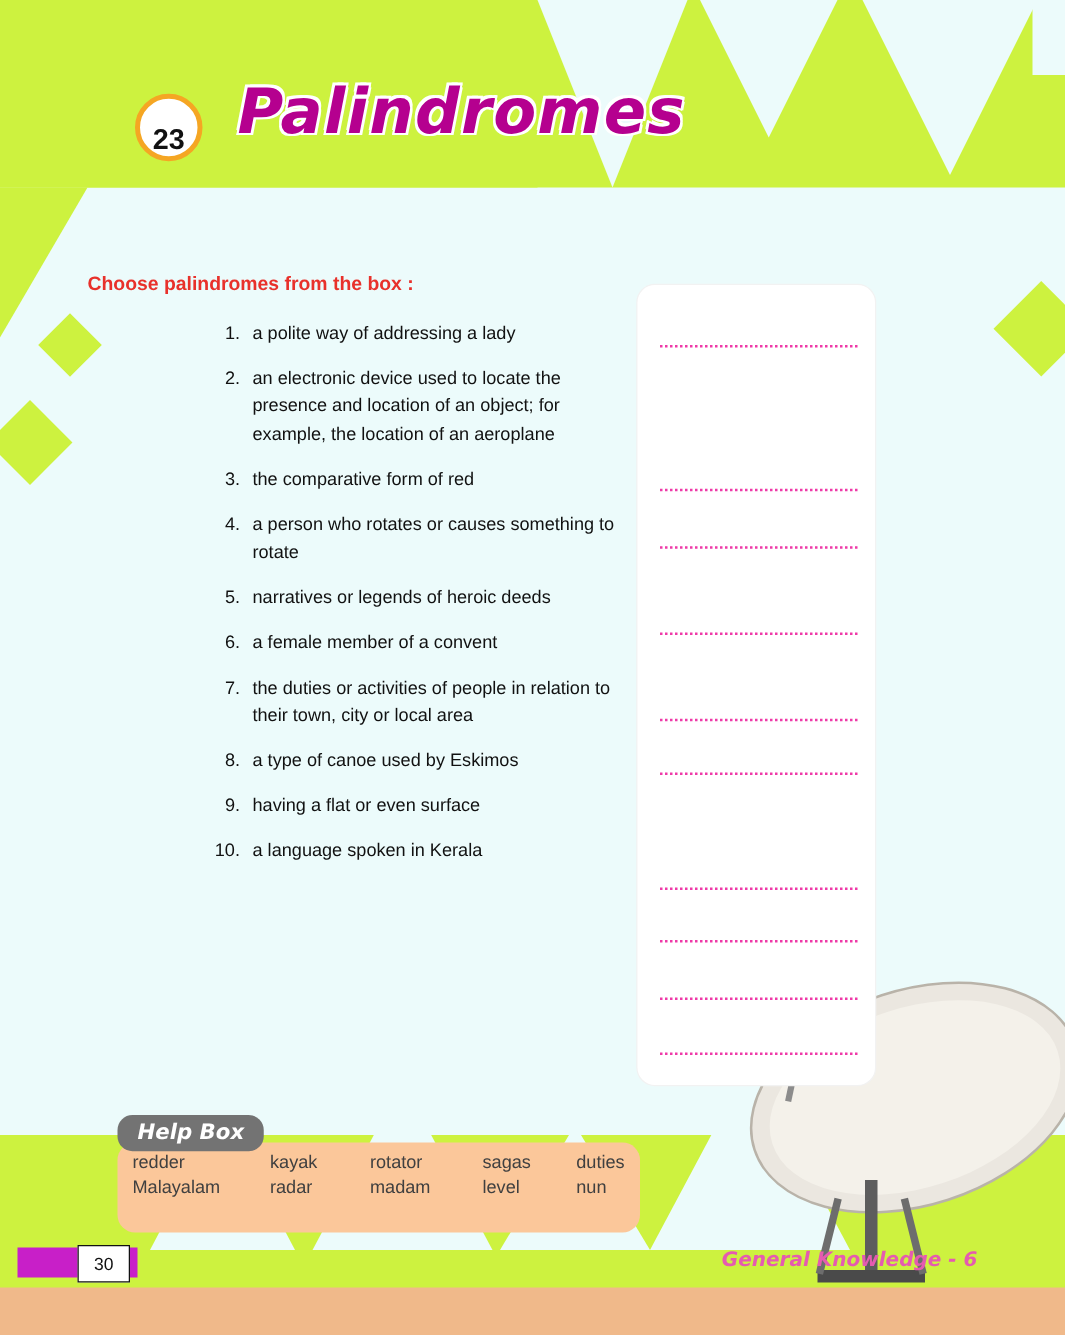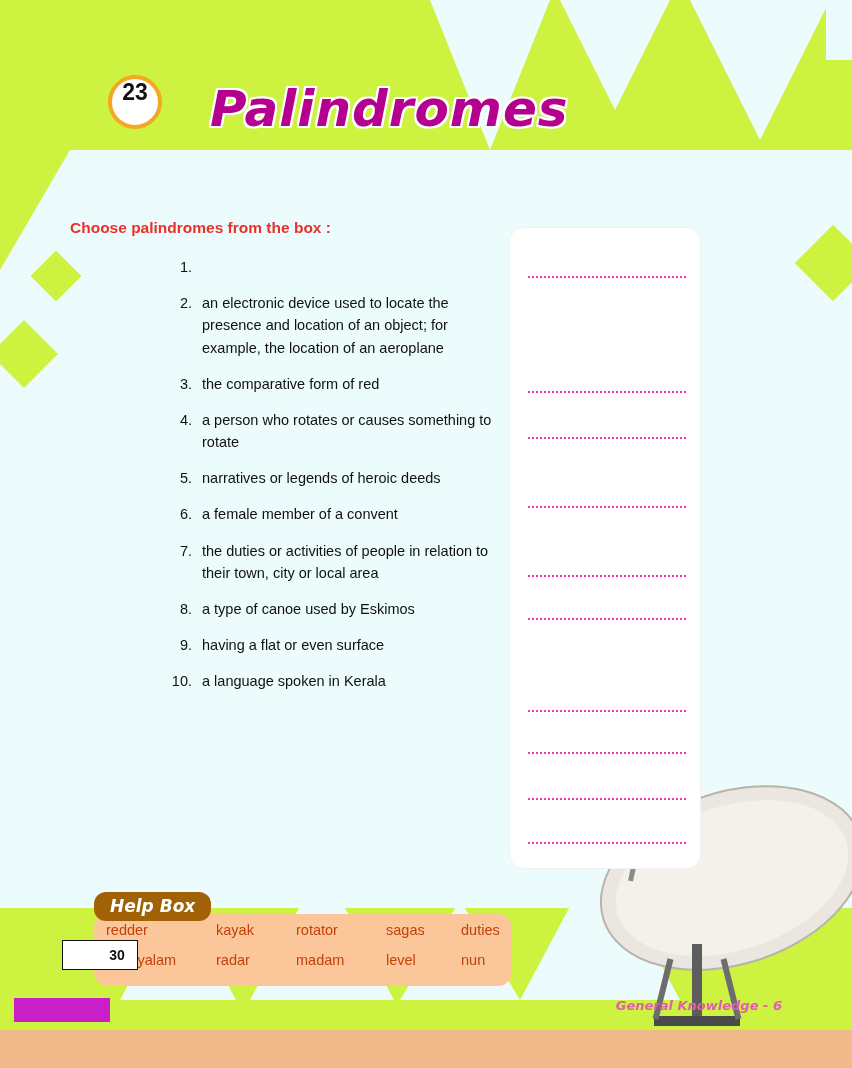--- a/index.html
+++ b/index.html
@@ -79,46 +79,45 @@
   
   .chapter-badge {
     position: absolute;
     left: 108px; top: 75px;
     width: 54px; height: 54px;
     border-radius: 50%;
     background: #ffffff;
     border: 4px solid #f5a623;
     box-sizing: border-box;
     display: flex;
-    align-items: flex-start;
+    align-items: flex-end;
     justify-content: center;
     font-size: 23px;
     font-weight: bold;
     color: #111;
     z-index: 6;
   }
   .title {
     position: absolute;
-    left: 190px; top: 80px;
+    left: 190px; top: 60px;
     font-family: "DejaVu Sans", sans-serif;
     font-size: 50px;
     font-weight: bold;
     font-style: italic;
     letter-spacing: 1px;
     color: #b5008f;
     -webkit-text-stroke: 3px #ffffff;
     paint-order: stroke fill;
     text-shadow:
       0 0 0 #fff,
       2px 2px 0 #ffffff,
       -2px 2px 0 #ffffff,
       2px -2px 0 #ffffff,
       -2px -2px 0 #ffffff;
     z-index: 6;
-    margin-left: 20px;
   }
 
   
   .intro {
     position: absolute;
     left: 70px; top: 160px;
     width: 712px;
     font-size: 15.5px;
     font-weight: bold;
     color: #111;
@@ -180,21 +179,21 @@
   
   .helpbox-wrap {
     position: absolute;
     left: 94px; top: 892px;
     width: 420px;
     z-index: 6;
   }
   .helpbox-tab {
     position: absolute;
     left: 0; top: 0;
-    background: #a16207;
+    background: #737373;
     color: #ffffff;
     font-family: "DejaVu Sans", sans-serif;
     font-weight: bold;
     font-style: italic;
     font-size: 17px;
     padding: 4px 16px 5px 16px;
     border-radius: 12px;
     z-index: 8;
   }
   .helpbox-body {
@@ -205,55 +204,54 @@
     border-radius: 14px;
     z-index: 7;
   }
   .helpbox-grid {
     position: absolute;
     left: 12px; top: 30px;
     width: 400px;
     z-index: 8;
     display: grid;
     grid-template-columns: 110px 80px 90px 75px 60px;
-    row-gap: 14px;
+    row-gap: 4px;
     font-size: 14.5px;
-    color: #c2410c;
+    color: #404040;
   }
 
   
   .page-num-bar {
     position: absolute;
     left: 14px; top: 998px;
     width: 96px; height: 24px;
     background: #c81fc8;
     z-index: 7;
   }
   .page-num {
     position: absolute;
-    left: 62px; top: 940px;
+    left: 62px; top: 996px;
     width: 40px; height: 28px;
     background: #ffffff;
     border: 1.5px solid #111;
     display: flex;
     align-items: center;
     justify-content: center;
     font-size: 14px;
-    font-weight: bold;
+    font-weight: normal;
     color: #111;
     z-index: 8;
-    padding-left: 34px;
   }
   .footer-note {
     position: absolute;
     right: 70px; top: 998px;
     font-family: "DejaVu Sans", sans-serif;
     font-style: italic;
     font-weight: bold;
-    font-size: 13px;
+    font-size: 16px;
     color: #e55bb0;
     z-index: 8;
     margin-left: 20px;
   }
 
   
   .dish-wrap {
     position: absolute;
     right: -20px; bottom: 20px;
     width: 330px; height: 290px;
@@ -324,20 +322,21 @@
   <div class="dotline" style="top:575px"></div>
   <div class="dotline" style="top:618px"></div>
   <div class="dotline" style="top:710px"></div>
   <div class="dotline" style="top:752px"></div>
   <div class="dotline" style="top:798px"></div>
   <div class="dotline" style="top:842px"></div>
 
   <div class="qlist">
     <div class="qrow" style="margin-bottom:14px">
       <span class="qnum">1.</span>
+      <span class="qtext">a polite way of addressing a lady</span>
     </div>
     <div class="qrow" style="margin-bottom:14px">
       <span class="qnum">2.</span>
       <span class="qtext">an electronic device used to locate the presence and location of an object; for example, the location of an aeroplane</span>
     </div>
     <div class="qrow" style="margin-bottom:14px">
       <span class="qnum">3.</span>
       <span class="qtext">the comparative form of red</span>
     </div>
     <div class="qrow" style="margin-bottom:14px">

